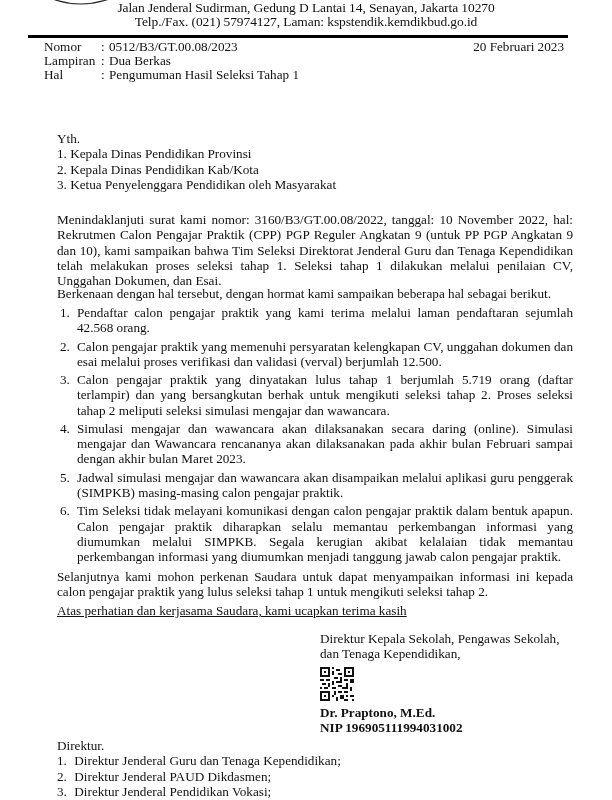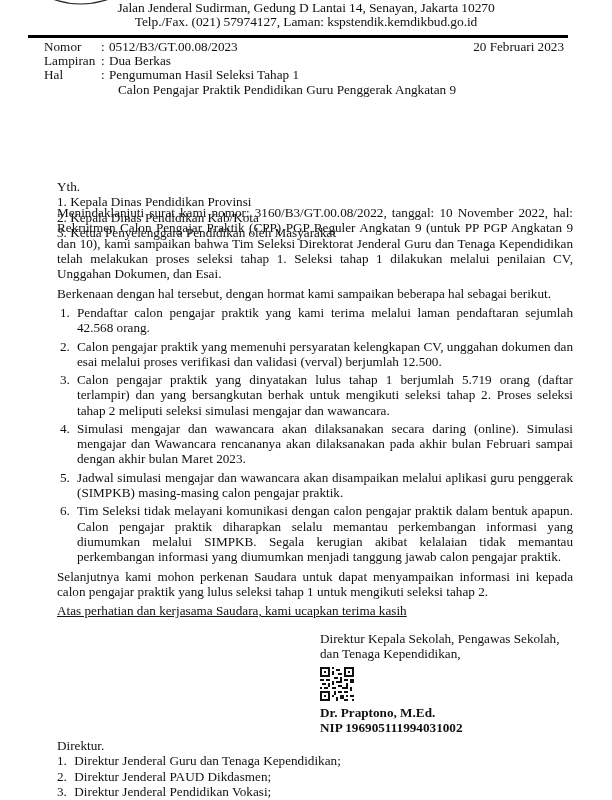--- a/index.html
+++ b/index.html
@@ -16,25 +16,25 @@
   .rule { left: 28px; width: 540px; top: 35px; height: 3px; background: #000; }
 
   .meta { left: 44px; top: 39px; width: 520px; }
   .meta-row { display: flex; height: 14.2px; }
   .meta-label { width: 57px; }
   .meta-colon { width: 8px; }
   .meta-val { flex: 1; }
   .meta-val2 { padding-left: 9px; }
   .date { right: 48px; top: 39px; text-align: right; }
 
-  .recipients { left: 57px; top: 131px; margin-top: 48px; }
+  .recipients { left: 57px; top: 131px; }
   .recipients div { height: 15.3px; }
 
   .para { left: 57px; width: 516px; text-align: justify; }
-  .para1 { top: 205px; line-height: 15.3px; }
+  .para1 { top: 212px; line-height: 15.3px; }
   .para2 { top: 286px; }
 
   .list { left: 57px; width: 516px; top: 305px; }
   .li { display: flex; margin-bottom: 3.2px; }
   .li-num { width: 20px; flex: 0 0 20px; padding-left: 3px; box-sizing: border-box; }
   .li-text { flex: 1; text-align: justify; line-height: 15.2px; }
 
   .para3 { top: 569px; }
   .para4 { top: 603px; text-decoration: underline; }
 
@@ -70,25 +70,20 @@
   </div>
   <div class="meta-row">
     <span class="meta-label">Lampiran</span>
     <span class="meta-colon">:</span>
     <span class="meta-val">Dua Berkas</span>
   </div>
   <div class="meta-row">
     <span class="meta-label">Hal</span>
     <span class="meta-colon">:</span>
     <span class="meta-val">Pengumuman Hasil Seleksi Tahap 1</span>
-  </div>
-  <div class="meta-row">
-    <span class="meta-label"></span>
-    <span class="meta-colon"></span>
-    <span class="meta-val meta-val2">Calon Pengajar Praktik Pendidikan Guru Penggerak Angkatan 9</span>
   </div>
 </div>
 <div class="abs date">20 Februari 2023</div>
 
 <div class="abs recipients">
   <div>Yth.</div>
   <div>1. Kepala Dinas Pendidikan Provinsi</div>
   <div>2. Kepala Dinas Pendidikan Kab/Kota</div>
   <div>3. Ketua Penyelenggara Pendidikan oleh Masyarakat</div>
 </div>

